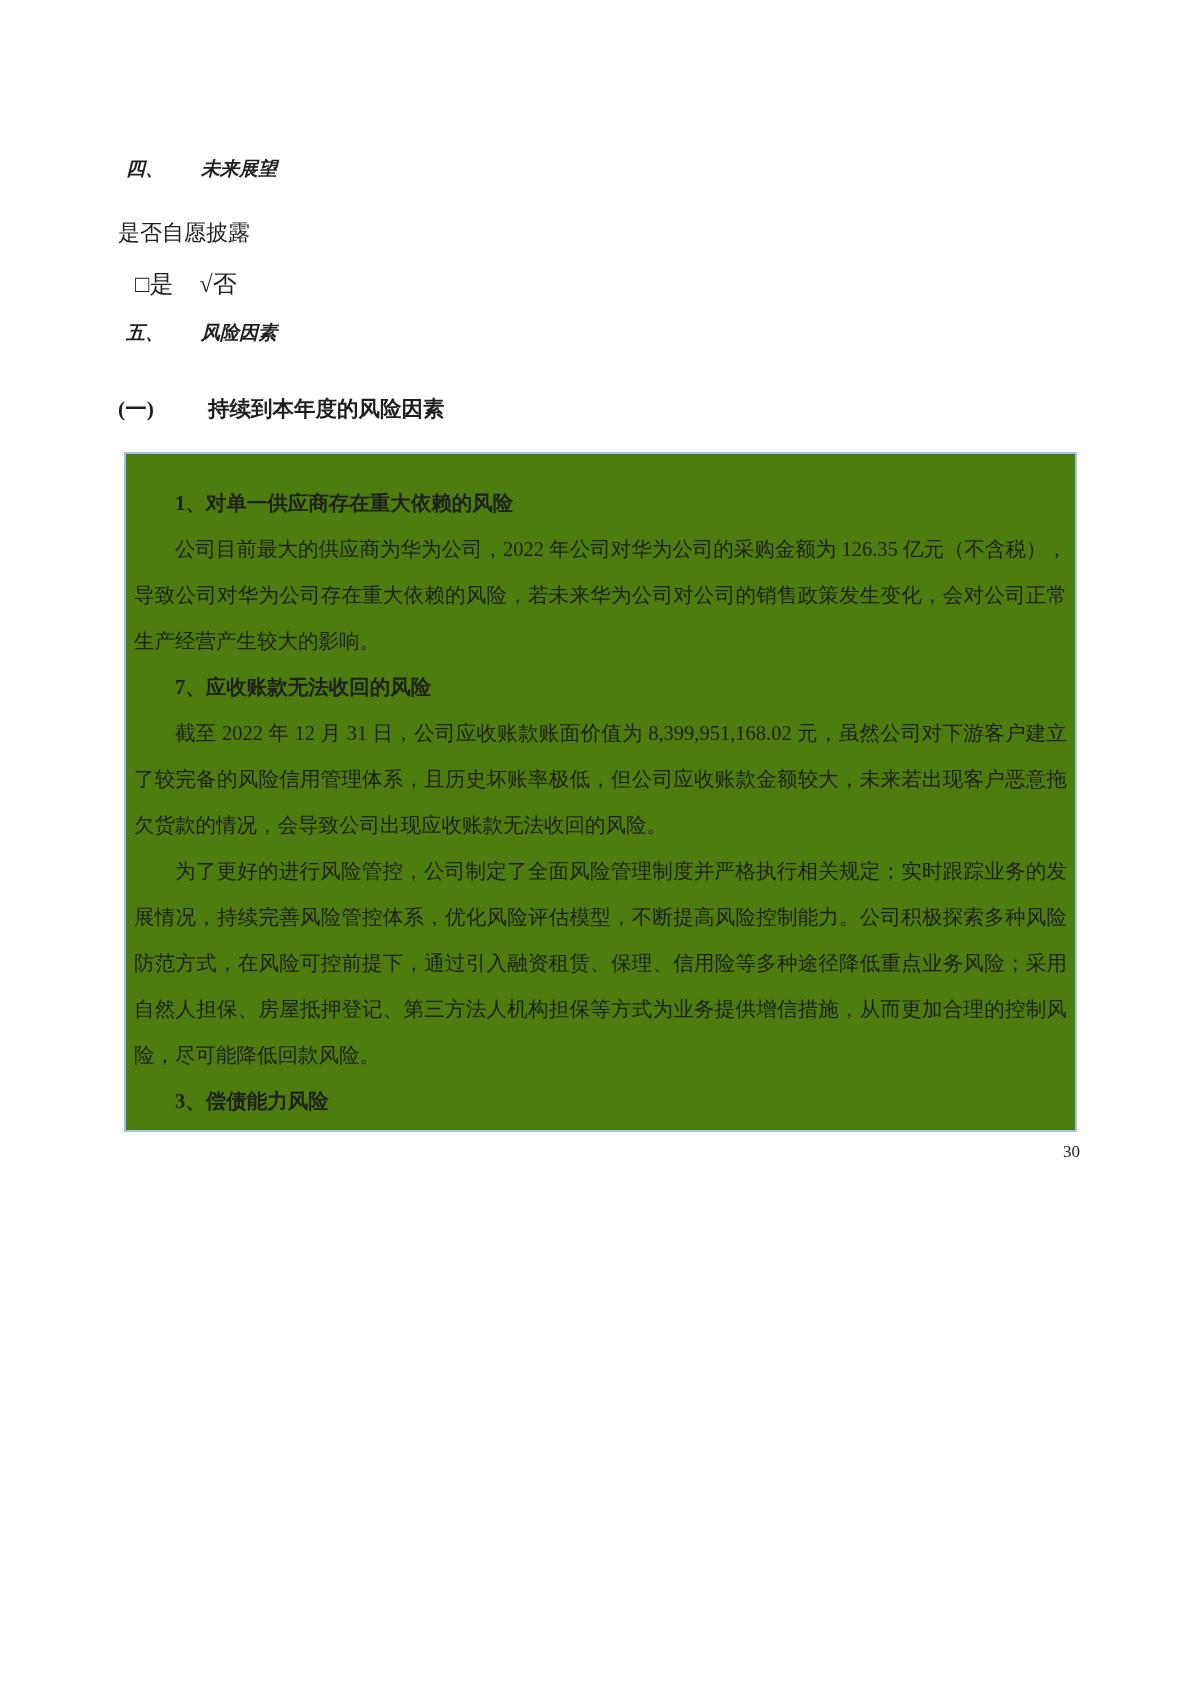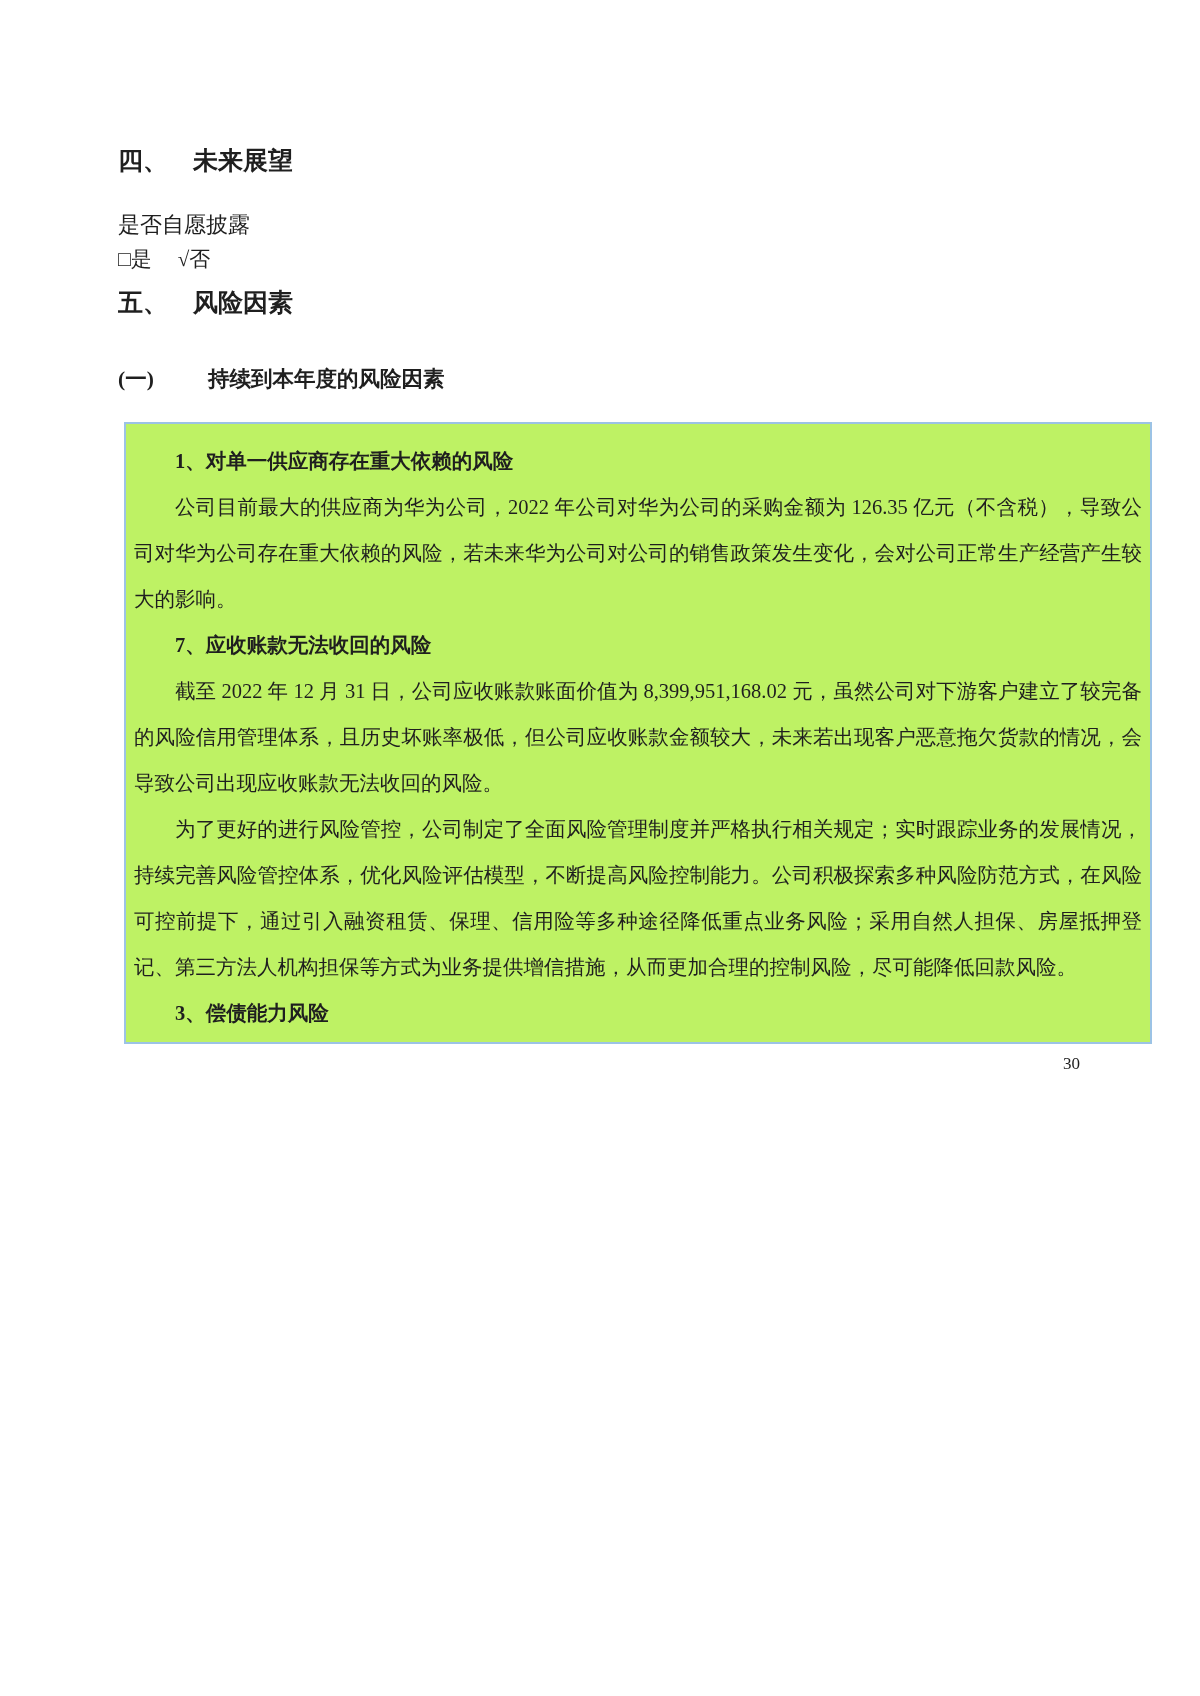--- a/index.html
+++ b/index.html
@@ -6,37 +6,37 @@
   .page{
     position:relative;
     width:1200px;height:1696px;
     background:var(--page-bg,#ffffff);
     box-sizing:border-box;
     padding:146px 120px 0 118px;
     font-family:"Liberation Serif","DejaVu Serif",serif;
     color:var(--text,#1f1f1f);
     overflow:hidden;
   }
-  .h1{font-size:25px;font-weight:bold;line-height:30px;margin:0;}
+  .h1{font-size:19px;font-weight:bold;line-height:30px;margin:8px;font-style:italic;}
   .h1 .h-num{display:inline-block;width:75px;}
   .h1.second{margin-top:12px;}
   .prompt{font-size:22px;line-height:34px;margin:32px 0 0 0;}
-  .checkbox-row{font-size:21px;line-height:34px;margin:0;}
+  .checkbox-row{font-size:24px;line-height:34px;margin:17px;}
   .checkbox-row .glyph{display:inline-block;}
   .checkbox-row .opt-yes{margin-right:26px;}
   .h2{font-size:21.5px;font-weight:bold;line-height:30px;margin:46px 0 0 0;}
   .h2 .h-num{display:inline-block;width:90px;}
   .risk-box{
     margin-top:28px;
     margin-left:6px;
-    width:1028px;
+    width:953px;
     box-sizing:border-box;
     border:2px solid var(--box-border,#9cc3e5);
-    padding:14px 8px 6px 8px;
-    background:#bef264;
+    padding:26px 8px 6px 8px;
+    background:#4d7c0f;
   }
   .rb-h{
     font-size:20.5px;font-weight:bold;line-height:46px;
     margin:0;text-indent:41px;
   }
   .rb-p{
     font-size:20.5px;line-height:46px;
     margin:0;text-align:justify;text-indent:41px;
   }
   .footer{

